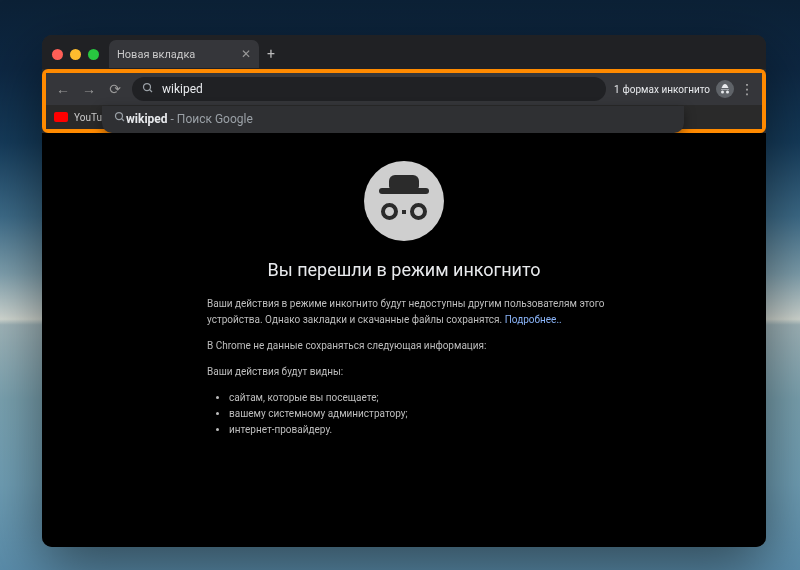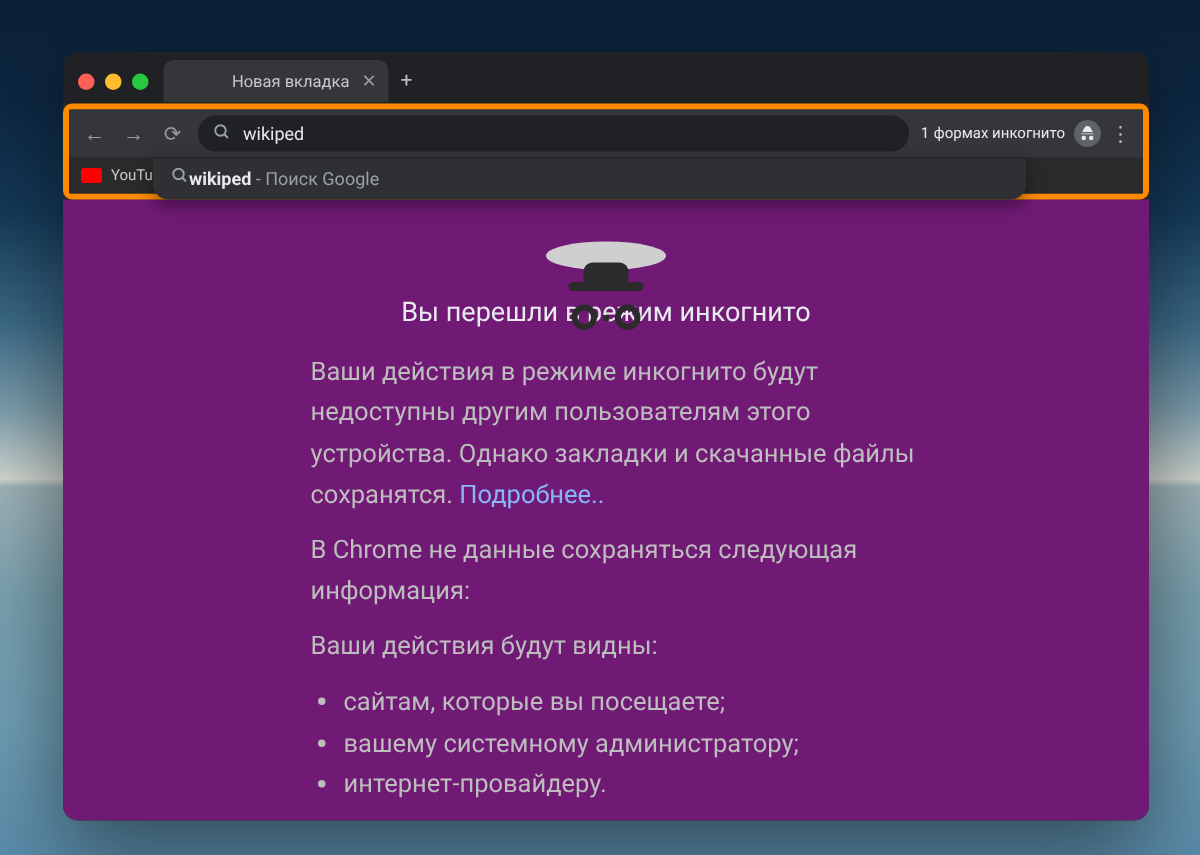--- a/index.html
+++ b/index.html
@@ -40,21 +40,21 @@
   .traffic-lights { display:flex; gap:7px; margin-right:10px; }
   .tl { width:11px; height:11px; border-radius:50%; }
   .tl.red{background:#ff5f57;} .tl.yel{background:#febc2e;} .tl.grn{background:#28c840;}
   .tab {
     background:#35363a; color:#c9c9c9;
     height:28px; border-radius:7px 7px 0 0;
     display:flex; align-items:center;
     padding:0 8px; font-size:11px;
     width:150px; gap:8px;
   }
-  .tab-title{flex:1; white-space:nowrap; overflow:hidden; text-overflow:ellipsis;text-align:right;}
+  .tab-title{flex:1; white-space:nowrap; overflow:hidden; text-overflow:ellipsis;}
   .tab-close{font-size:12px; color:#999;}
   .newtab{color:#bbb; font-size:14px; padding:0 8px;}
   
   .highlight-box{
     border:4px solid #ff8a00;
     border-radius:6px;
     margin:0;
     position:relative;
   }
   .toolbar{
@@ -98,40 +98,40 @@
   }
   .suggest-row{
     display:flex; align-items:center;
     padding:3px 12px; 
     color:#e8eaed; font-size:12px;
   }
   .sugg-dim{color:#9aa0a6;}
   
   .page{
     flex:1;
-    background:#701a75;
+    background:#000000;
     color:#e8eaed;
     display:flex; flex-direction:column; align-items:center;
     padding-top:28px;
     overflow:hidden;
   }
   .incog-icon{
     width:80px;height:80px;border-radius:50%;
     background:#cfcfcf;
     position:relative;
     margin-bottom:18px;
   }
   .hat{position:absolute; left:50%; transform:translateX(-50%); top:14px;}
   .hat-top{width:30px;height:14px;background:#2b2b2b;border-radius:6px 6px 3px 3px;margin:0 auto;}
   .hat-brim{width:50px;height:6px;background:#2b2b2b;border-radius:3px;margin-top:-1px;}
   .glasses{position:absolute;left:50%;transform:translateX(-50%);top:42px;display:flex;gap:4px;align-items:center;}
   .lens{width:17px;height:17px;border:4px solid #2b2b2b;border-radius:50%;}
   .bridge{width:4px;height:4px;background:#2b2b2b;}
   .page h1{font-size:18px;font-weight:400;margin-bottom:16px;}
-  .content{width:430px;font-size:17px;color:#bdbdbd;line-height:1.6;margin-left:36px;}
+  .content{width:430px;font-size:10px;color:#bdbdbd;line-height:1.6;margin-left:36px;}
   .content p{margin-bottom:10px;}
   .content a{color:#8ab4f8;text-decoration:none;}
   .content ul{list-style:disc;padding-left:22px;margin-bottom:10px;}
 </style>
 </head>
 <body>
 
 <div class="wallpaper"></div>
 
 <div class="browser">

